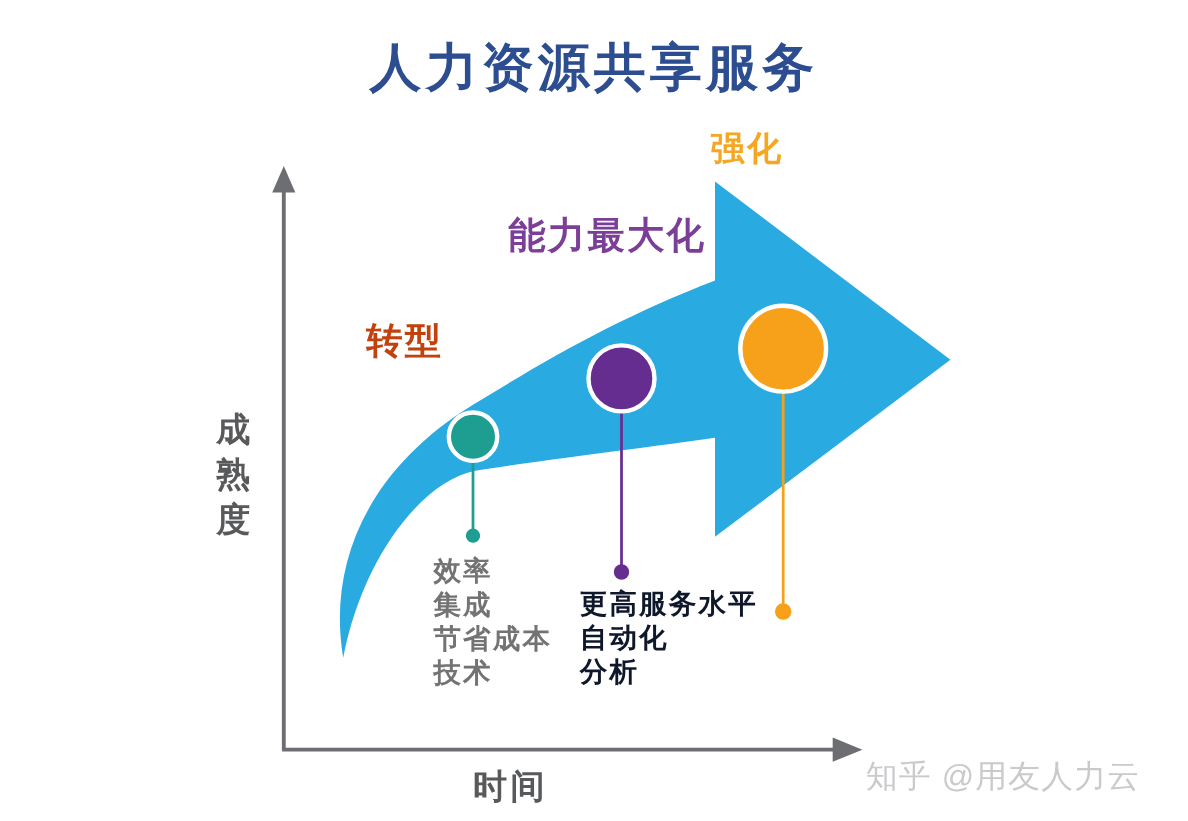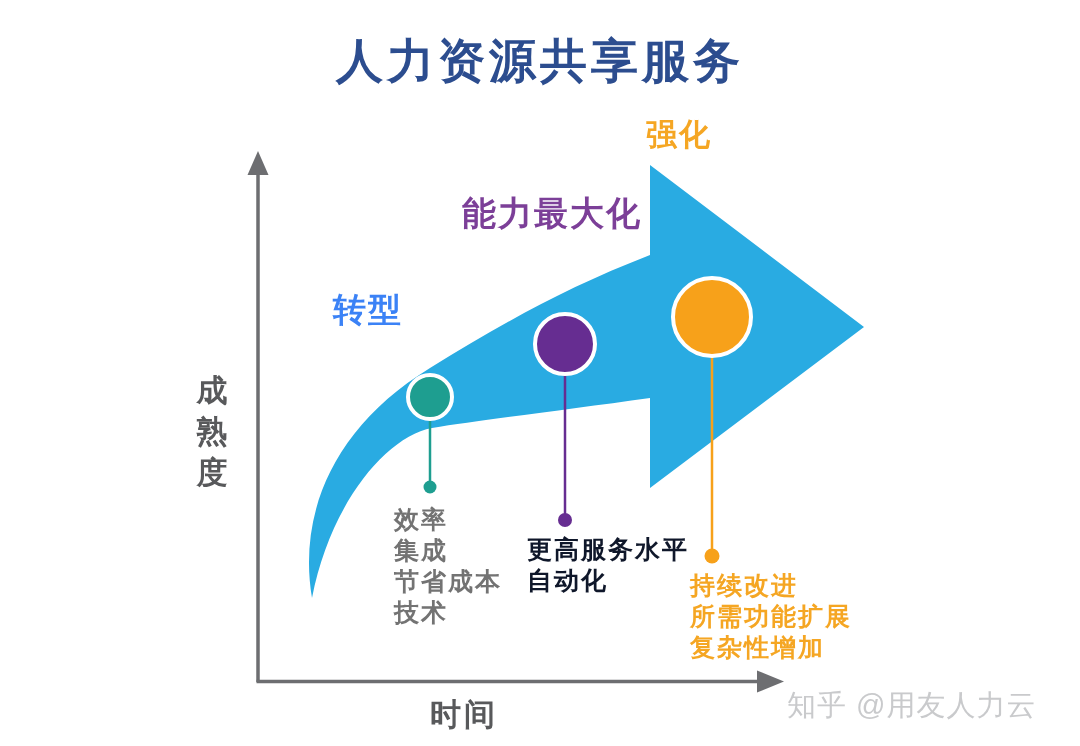--- a/index.html
+++ b/index.html
@@ -12,21 +12,21 @@
   }
   .abs{position:absolute;}
   .page-title{
     left:0;top:30px;width:1080px;
     text-align:center;
     font-size:47px;font-weight:bold;
     letter-spacing:4px;
     color:#2C4D8F;
   }
   .stage-label{font-weight:bold;letter-spacing:2px;white-space:nowrap;}
-  .label-transform{left:333px;top:288px;font-size:33px;color:#3b82f6;}
+  .label-transform{left:333px;top:288px;font-size:33px;color:#c2410c;}
   .label-capability{left:462px;top:191px;font-size:34px;color:#7C3F98;text-align:center;}
   .label-enhance{left:646px;top:114px;font-size:31px;color:#F5A623;}
   .bullets{font-weight:bold;font-size:25px;line-height:31px;letter-spacing:2px;white-space:nowrap;}
   .bullets-teal{left:394px;top:504px;color:#737373;}
   .bullets-purple{left:527px;top:534px;color:#0f172a;}
   .bullets-orange{left:690px;top:570px;color:#F5A623;}
   .axis-label{font-weight:bold;color:#58595B;}
   .y-axis-label{
     left:194px;top:370px;width:36px;
     font-size:31px;line-height:41px;
@@ -90,25 +90,21 @@
 
   <div class="abs bullets bullets-teal">
     <div>效率</div>
     <div>集成</div>
     <div>节省成本</div>
     <div>技术</div>
   </div>
   <div class="abs bullets bullets-purple">
     <div>更高服务水平</div>
     <div>自动化</div>
-  </div>
-  <div class="abs bullets bullets-orange">
-    <div>持续改进</div>
-    <div>所需功能扩展</div>
-    <div>复杂性增加</div>
+    <div>分析</div>
   </div>
 
   <div class="abs axis-label y-axis-label">成熟度</div>
   <div class="abs axis-label x-axis-label">时间</div>
 
   <div class="abs watermark">知乎 @用友人力云</div>
 
 </div>
 
 </body></html>

